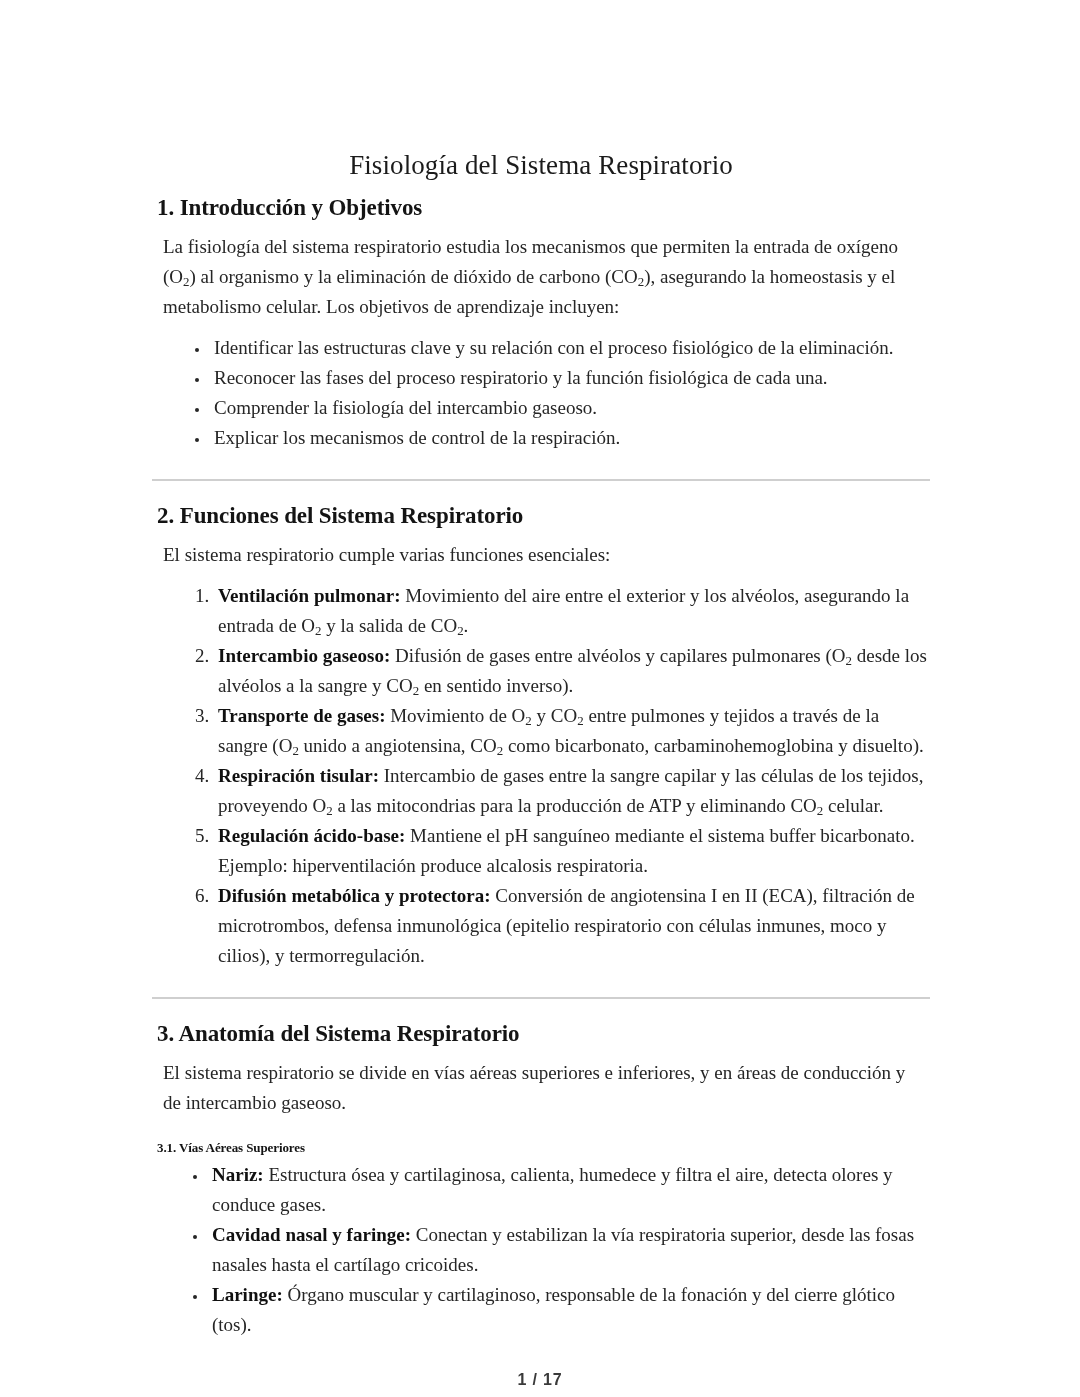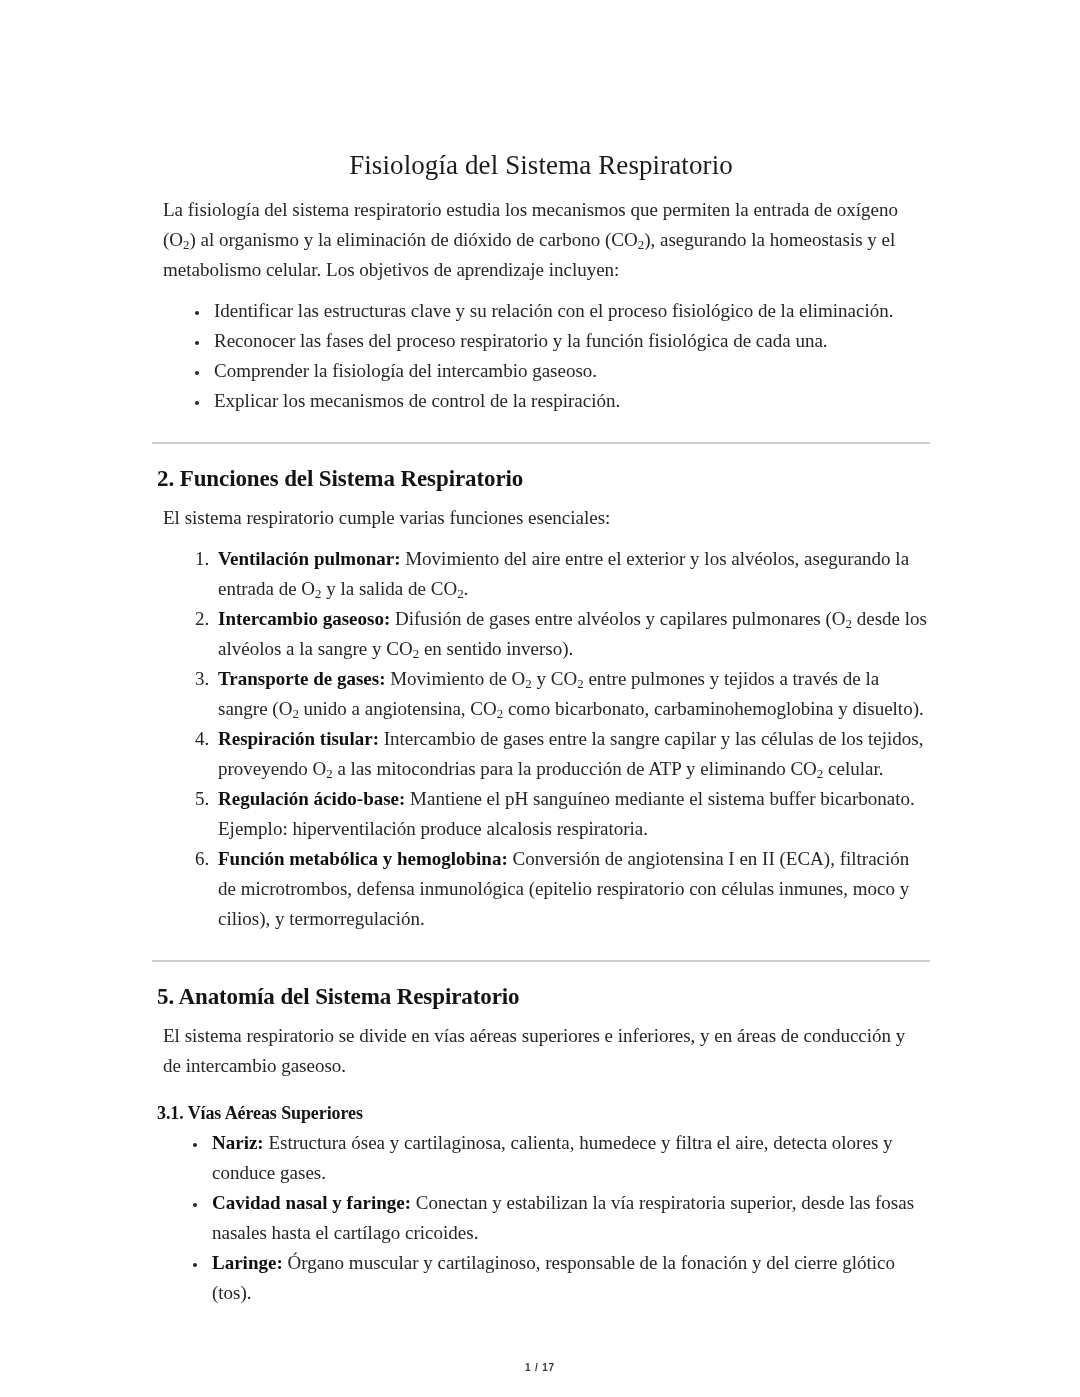--- a/index.html
+++ b/index.html
@@ -33,21 +33,21 @@
     color: #1b1b1b;
   }
   h2.section-heading {
     font-size: 23px;
     font-weight: bold;
     margin: 0 0 6px 5px;
     letter-spacing: -0.1px;
     color: #141414;
   }
   h3.sub-heading {
-    font-size: 18px;
+    font-size: 13px;
     font-weight: bold;
     margin: 22px 0 2px 5px;
     letter-spacing: -0.1px;
     color: #141414;
   }
   p.body-text {
     font-size: 19px;
     line-height: 30px;
     margin: 11px;
     color: #262626;
@@ -95,36 +95,37 @@
   hr.rule {
     border: none;
     border-top: 2px solid #cfcfcf;
     margin: 26px 0 22px 0;
     width: 778px;
   }
   .page-footer {
     position: absolute;
     left: 0;
     right: 0;
-    bottom: 24px;
+    bottom: 8px;
     text-align: center;
     font-family: "Liberation Sans", "DejaVu Sans", sans-serif;
-    font-size: 10px;
+    font-size: 16px;
     font-weight: bold;
     letter-spacing: 0.8px;
     color: #3a3a3a;
   }
 </style>
 </head>
 <body>
 
 <div class="page">
 
   <h1 class="doc-title">Fisiología del Sistema Respiratorio</h1>
 
+  <h2 class="section-heading">1. Introducción y Objetivos</h2>
 
   <p class="body-text"><span>La fisiología del sistema respiratorio estudia los mecanismos que permiten la entrada de oxígeno (O</span><sub>2</sub><span>) al organismo y la eliminación de dióxido de carbono (CO</span><sub>2</sub><span>), asegurando la homeostasis y el metabolismo celular. Los objetivos de aprendizaje incluyen:</span></p>
 
   <ul class="bullets">
     <li>Identificar las estructuras clave y su relación con el proceso fisiológico de la eliminación.</li>
     <li>Reconocer las fases del proceso respiratorio y la función fisiológica de cada una.</li>
     <li>Comprender la fisiología del intercambio gaseoso.</li>
     <li>Explicar los mecanismos de control de la respiración.</li>
   </ul>
 
@@ -138,26 +139,26 @@
     <li><span class="term">Ventilación pulmonar:</span><span> Movimiento del aire entre el exterior y los alvéolos, asegurando la entrada de O</span><sub>2</sub><span> y la salida de CO</span><sub>2</sub><span>.</span></li>
 
     <li><span class="term">Intercambio gaseoso:</span><span> Difusión de gases entre alvéolos y capilares pulmonares (O</span><sub>2</sub><span> desde los alvéolos a la sangre y CO</span><sub>2</sub><span> en sentido inverso).</span></li>
 
     <li><span class="term">Transporte de gases:</span><span> Movimiento de O</span><sub>2</sub><span> y CO</span><sub>2</sub><span> entre pulmones y tejidos a través de la sangre (O</span><sub>2</sub><span> unido a angiotensina, CO</span><sub>2</sub><span> como bicarbonato, carbaminohemoglobina y disuelto).</span></li>
 
     <li><span class="term">Respiración tisular:</span><span> Intercambio de gases entre la sangre capilar y las células de los tejidos, proveyendo O</span><sub>2</sub><span> a las mitocondrias para la producción de ATP y eliminando CO</span><sub>2</sub><span> celular.</span></li>
 
     <li><span class="term">Regulación ácido-base:</span><span> Mantiene el pH sanguíneo mediante el sistema buffer bicarbonato. Ejemplo: hiperventilación produce alcalosis respiratoria.</span></li>
 
-    <li><span class="term">Función metabólica y hemoglobina:</span><span> Conversión de angiotensina I en II (ECA), filtración de microtrombos, defensa inmunológica (epitelio respiratorio con células inmunes, moco y cilios), y termorregulación.</span></li>
+    <li><span class="term">Difusión metabólica y protectora:</span><span> Conversión de angiotensina I en II (ECA), filtración de microtrombos, defensa inmunológica (epitelio respiratorio con células inmunes, moco y cilios), y termorregulación.</span></li>
   </ol>
 
   <hr class="rule">
 
-  <h2 class="section-heading">5. Anatomía del Sistema Respiratorio</h2>
+  <h2 class="section-heading">3. Anatomía del Sistema Respiratorio</h2>
 
   <p class="body-text">El sistema respiratorio se divide en vías aéreas superiores e inferiores, y en áreas de conducción y de intercambio gaseoso.</p>
 
   <h3 class="sub-heading">3.1. Vías Aéreas Superiores</h3>
 
   <ul class="bullets tight">
     <li><span class="term">Nariz:</span><span> Estructura ósea y cartilaginosa, calienta, humedece y filtra el aire, detecta olores y conduce gases.</span></li>
     <li><span class="term">Cavidad nasal y faringe:</span><span> Conectan y estabilizan la vía respiratoria superior, desde las fosas nasales hasta el cartílago cricoides.</span></li>
     <li><span class="term">Laringe:</span><span> Órgano muscular y cartilaginoso, responsable de la fonación y del cierre glótico (tos).</span></li>
   </ul>

